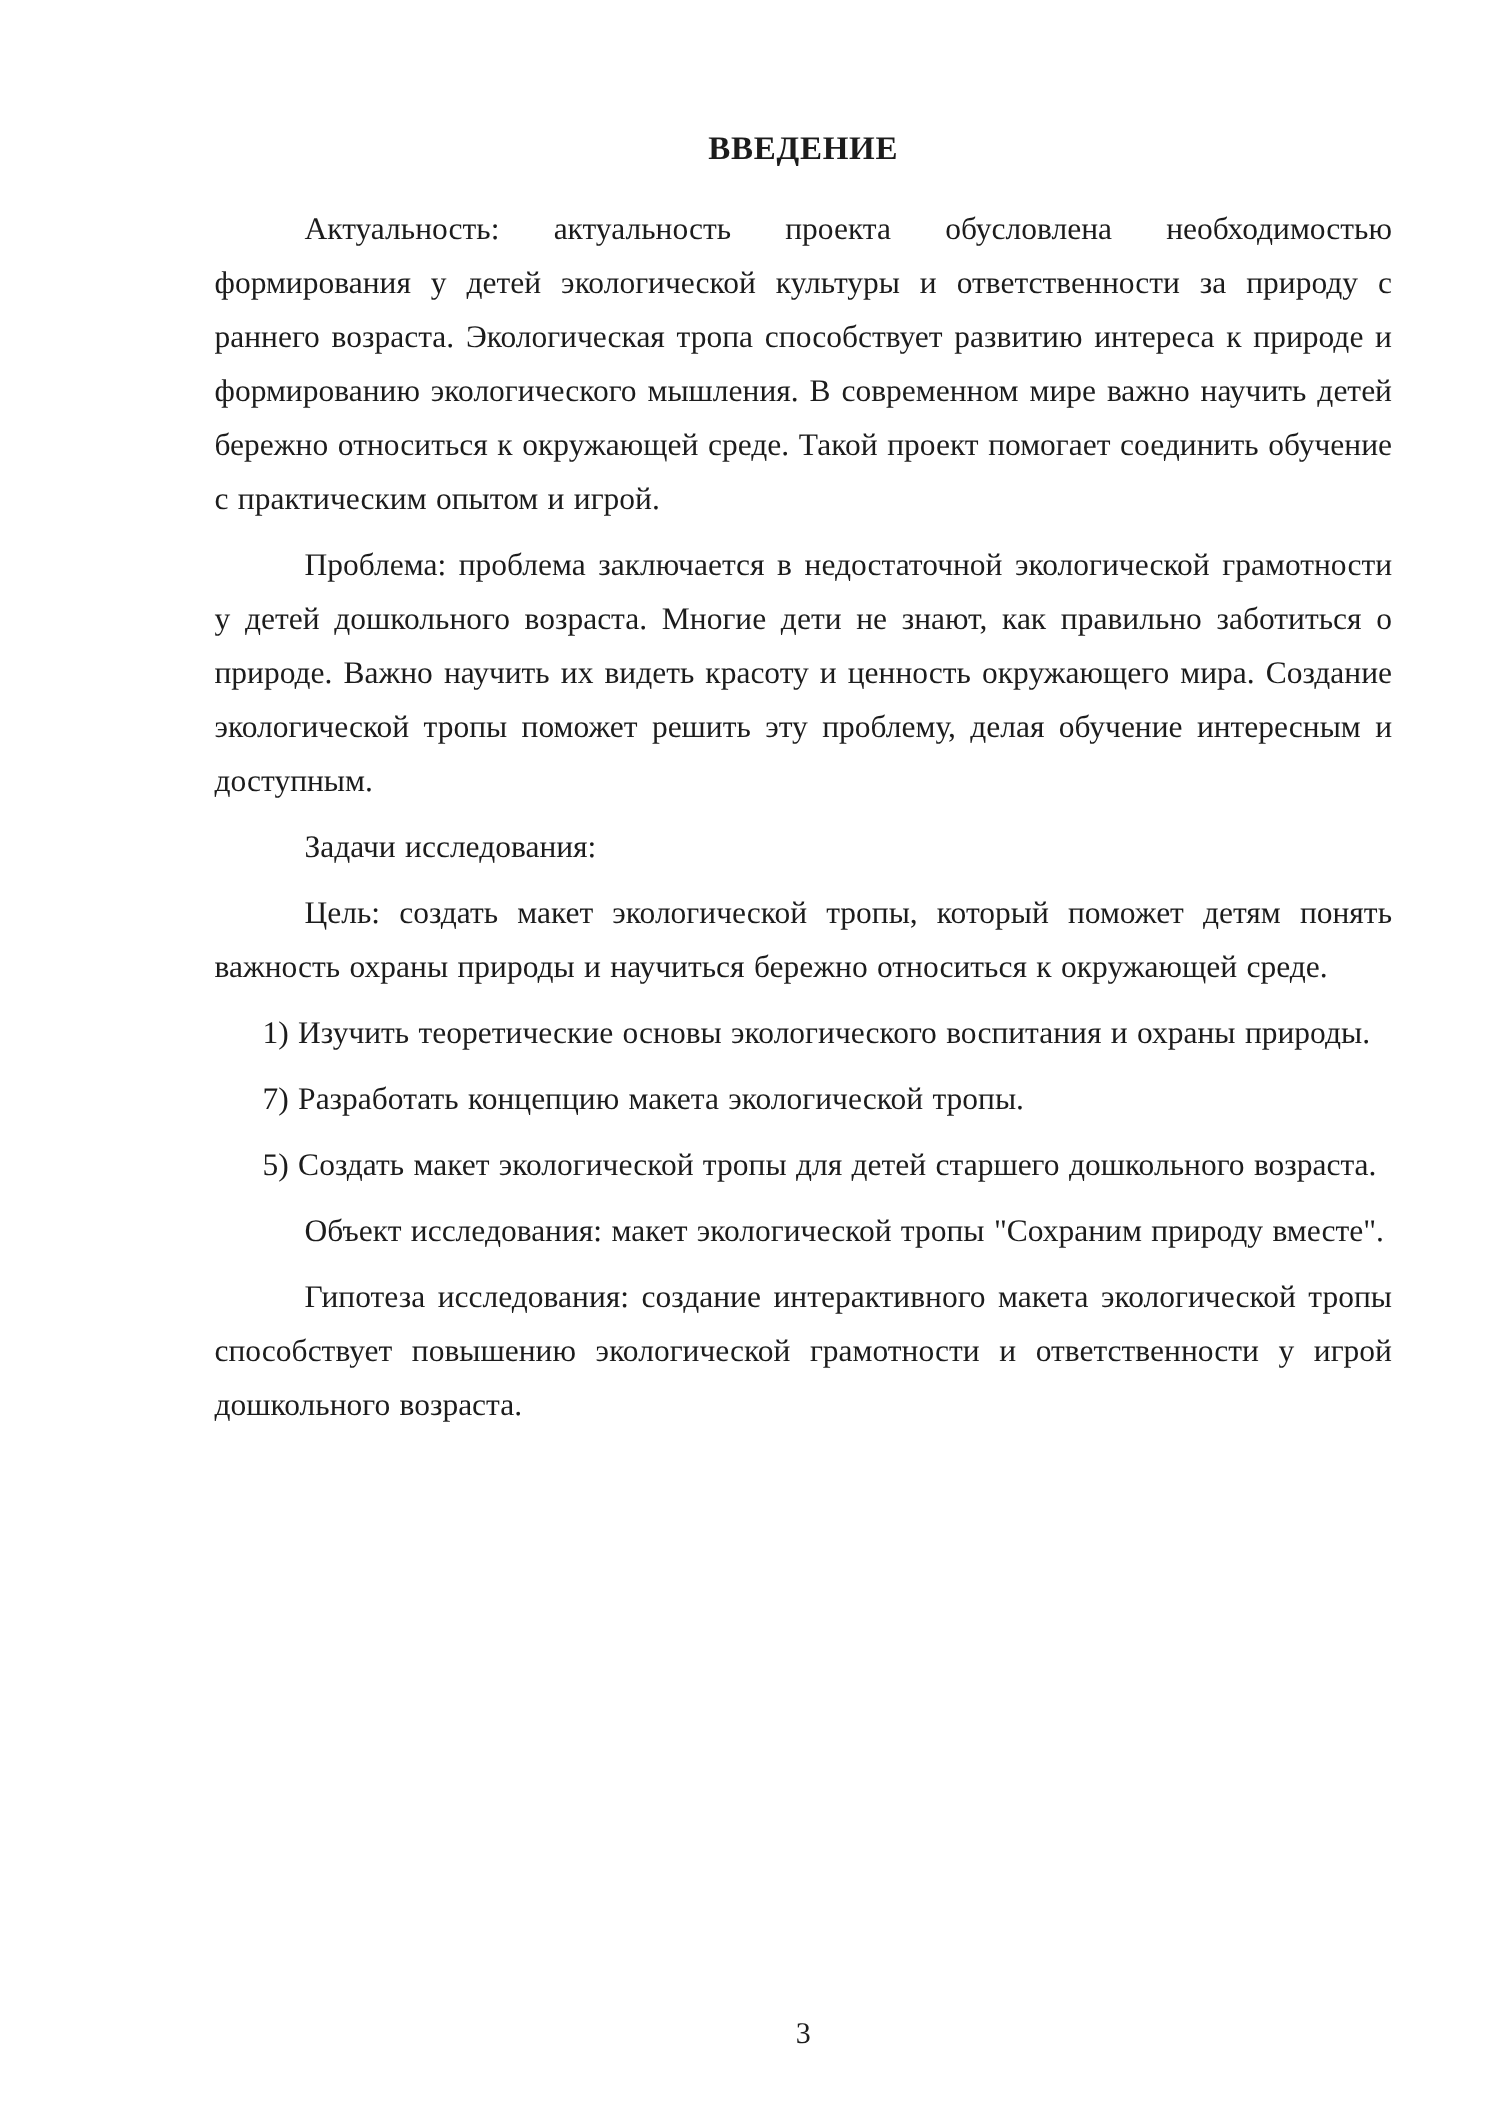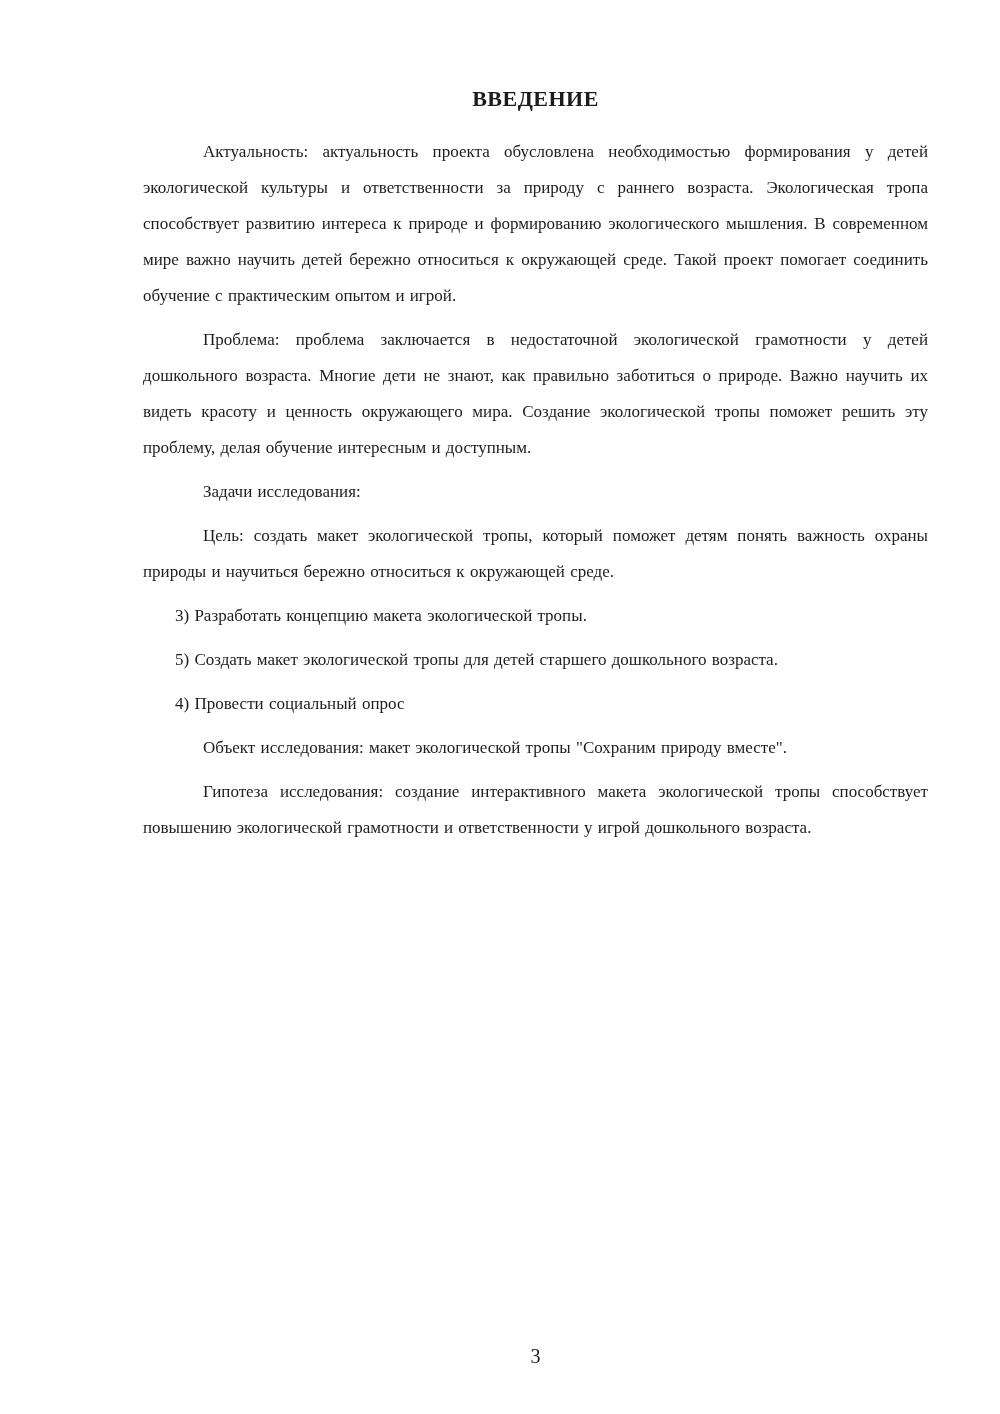--- a/index.html
+++ b/index.html
@@ -19,21 +19,21 @@
     overflow: hidden;
   }
   .title {
     font-size: 22px;
     font-weight: bold;
     text-align: center;
     margin: 0 0 22px 0;
     letter-spacing: 0.5px;
   }
   .para {
-    font-size: 17px;
+    font-size: 21px;
     line-height: 36px;
     text-align: justify;
     text-indent: 60px;
     margin: 0 0 8px 0;
     word-spacing: 1px;
   }
   .task {
     text-indent: 32px;
   }
   .page-number {
@@ -53,23 +53,23 @@
   <h1 class="title">ВВЕДЕНИЕ</h1>
 
   <p class="para">Актуальность: актуальность проекта обусловлена необходимостью формирования у детей экологической культуры и ответственности за природу с раннего возраста. Экологическая тропа способствует развитию интереса к природе и формированию экологического мышления. В современном мире важно научить детей бережно относиться к окружающей среде. Такой проект помогает соединить обучение с практическим опытом и игрой.</p>
 
   <p class="para">Проблема: проблема заключается в недостаточной экологической грамотности у детей дошкольного возраста. Многие дети не знают, как правильно заботиться о природе. Важно научить их видеть красоту и ценность окружающего мира. Создание экологической тропы поможет решить эту проблему, делая обучение интересным и доступным.</p>
 
   <p class="para">Задачи исследования:</p>
 
   <p class="para">Цель: создать макет экологической тропы, который поможет детям понять важность охраны природы и научиться бережно относиться к окружающей среде.</p>
 
-  <p class="para task">3) Разработать концепцию макета экологической тропы.</p>
+  <p class="para task">1) Изучить теоретические основы экологического воспитания и охраны природы.</p>
+  <p class="para task">7) Разработать концепцию макета экологической тропы.</p>
   <p class="para task">5) Создать макет экологической тропы для детей старшего дошкольного возраста.</p>
-  <p class="para task">4) Провести социальный опрос</p>
 
   <p class="para">Объект исследования: макет экологической тропы "Сохраним природу вместе".</p>
 
 
   <p class="para">Гипотеза исследования: создание интерактивного макета экологической тропы способствует повышению экологической грамотности и ответственности у игрой дошкольного возраста.</p>
 
   <div class="page-number">3</div>
 </div>
 
 </body></html>

